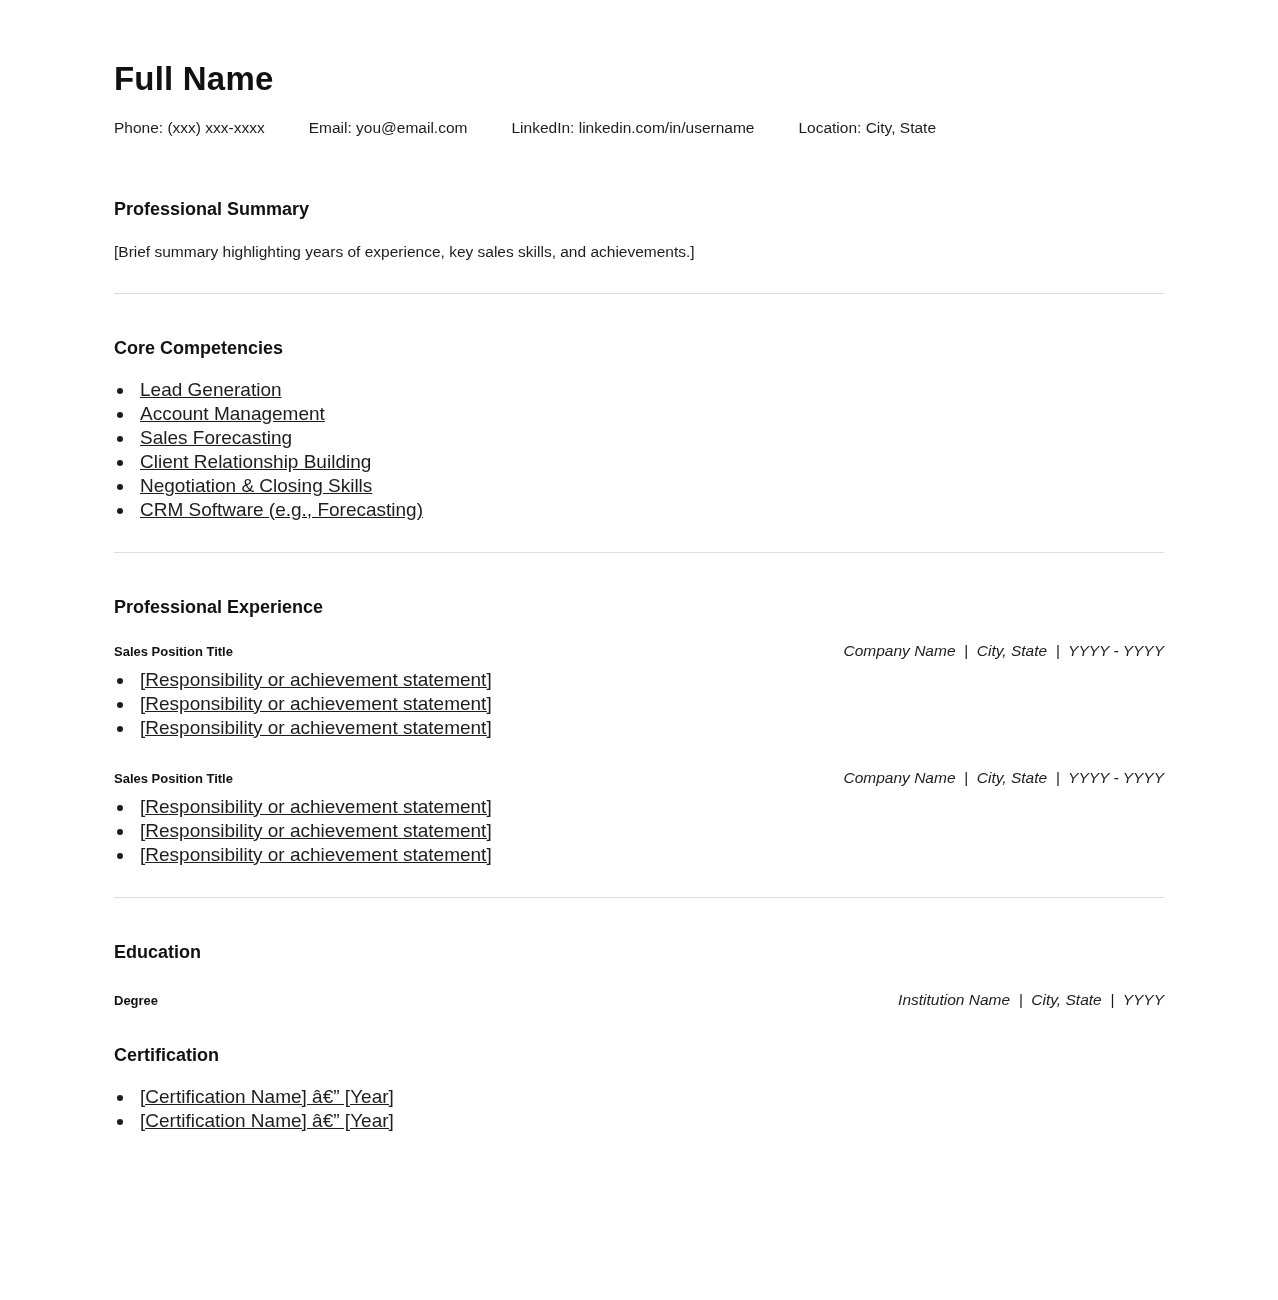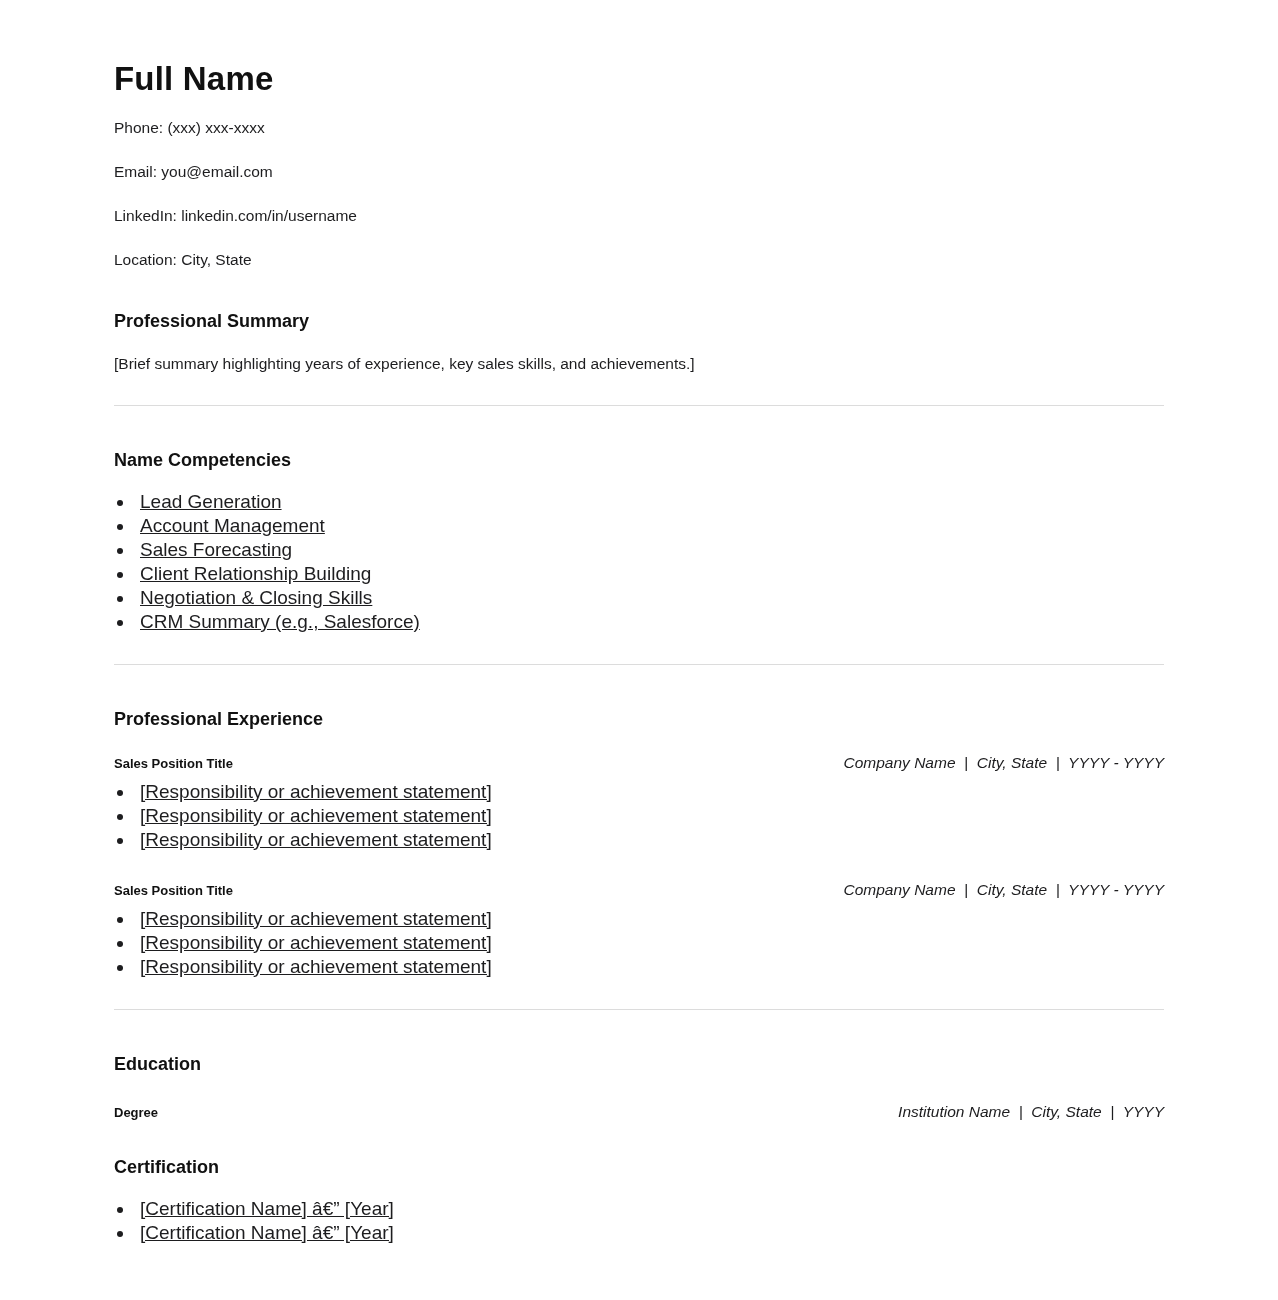--- a/index.html
+++ b/index.html
@@ -20,26 +20,25 @@
     margin: 0 0 18px 0;
     font-size: 33px;
     line-height: 1.2;
     font-weight: 700;
     color: #111111;
     letter-spacing: 0.2px;
   }
   .contact-row {
     display: flex;
     flex-wrap: wrap;
-    gap: 22px;
+    gap: 44px;
     font-size: 15.5px;
     line-height: 22px;
-    margin-bottom: 36px;
+    margin-bottom: 56px;
     color: #1d1d1f;
-    flex-direction: column;
   }
   section { margin: 0 0 30px 0; }
   h2 {
     margin: 0;
     font-size: 18px;
     line-height: 28px;
     font-weight: 700;
     color: #111111;
   }
   .summary-text {
@@ -102,28 +101,28 @@
   </header>
 
   <section>
     <h2>Professional Summary</h2>
     <p class="summary-text">[Brief summary highlighting years of experience, key sales skills, and achievements.]</p>
   </section>
 
   <hr class="divider">
 
   <section>
-    <h2>Name Competencies</h2>
+    <h2>Core Competencies</h2>
     <ul class="bullet-list">
       <li>Lead Generation</li>
       <li>Account Management</li>
       <li>Sales Forecasting</li>
       <li>Client Relationship Building</li>
       <li>Negotiation &amp; Closing Skills</li>
-      <li>CRM Summary (e.g., Salesforce)</li>
+      <li>CRM Software (e.g., Forecasting)</li>
     </ul>
   </section>
 
   <hr class="divider">
 
   <section>
     <h2>Professional Experience</h2>
 
     <article class="entry">
       <div class="entry-header">

